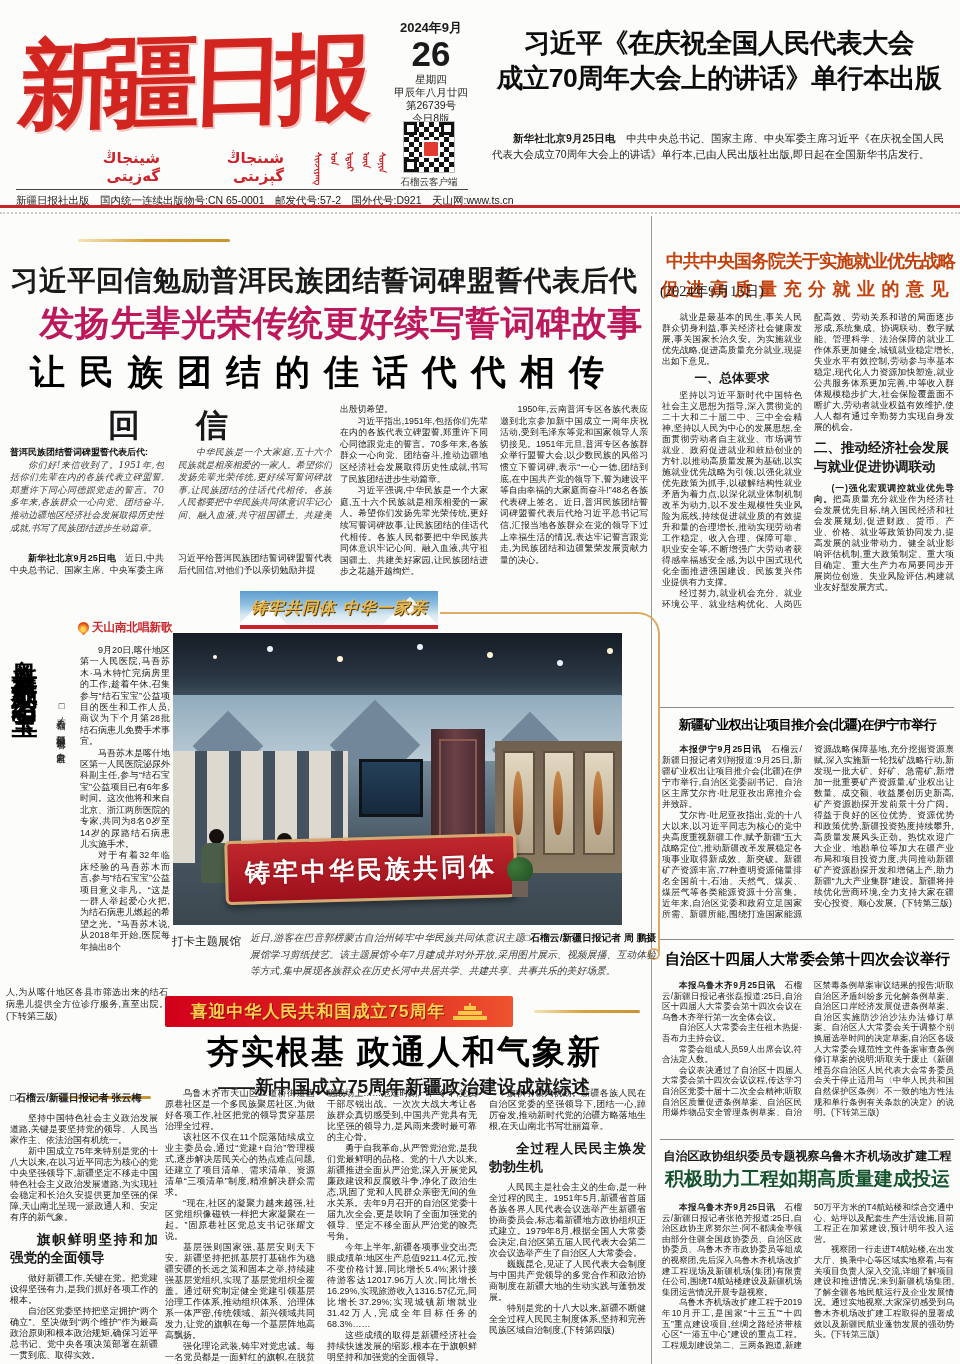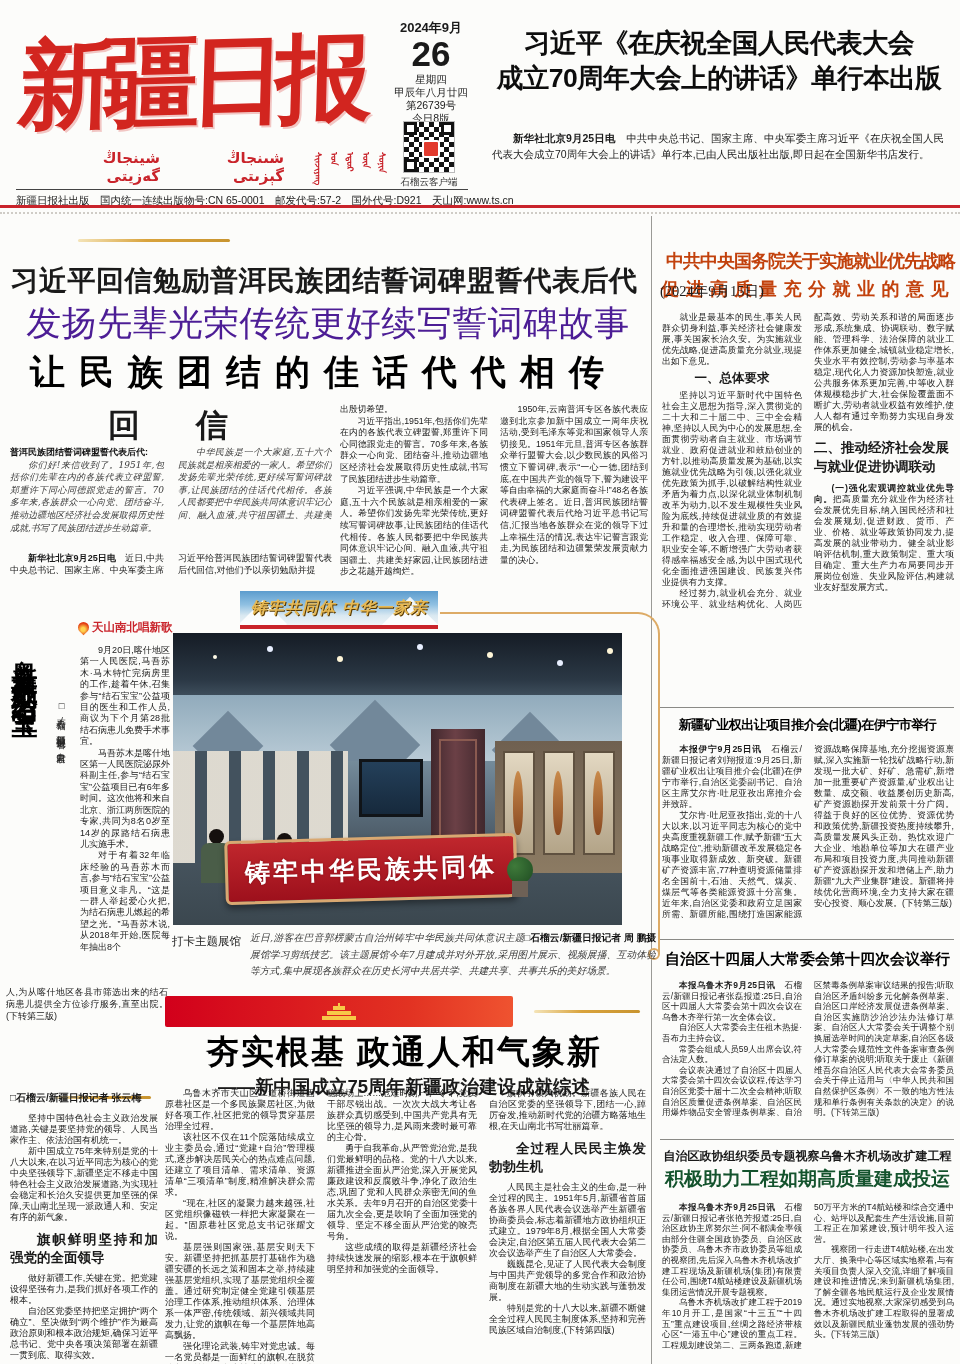--- a/index.html
+++ b/index.html
@@ -40,21 +40,21 @@
 
   
   .gold-line{height:3px;background:linear-gradient(90deg,#f4e4b8,#d9a33c 45%,#c8942f);border-radius:2px;}
   .gl-1{left:78px;top:239px;width:152px;}
   .kicker-banner{left:238px;top:226px;width:402px;height:28px;background:linear-gradient(90deg,#ef5a33,#c50d16 45%,#d01f1d 75%,#ee4a2d);
         color:#ffd34f;display:flex;align-items:center;justify-content:center;font-size:18px;font-weight:900;
         font-style:italic;letter-spacing:3px;text-shadow:1px 1px 1px rgba(90,0,0,.6);border-radius:2px;}
 
   
   .lead-kicker{left:0;top:262px;width:648px;text-align:center;font-family:"Liberation Serif",serif;font-weight:900;font-size:28px;letter-spacing:0.5px;white-space:nowrap;}
-  .lead-h2{left:4px;top:300px;width:648px;text-align:center;font-weight:400;font-size:35px;letter-spacing:0.5px;white-space:nowrap;color:#4c1d95;}
+  .lead-h2{left:17px;top:300px;width:648px;text-align:center;font-weight:700;font-size:35px;letter-spacing:0.5px;white-space:nowrap;color:#be185d;}
   .lead-h3{left:0;top:349px;width:648px;text-align:center;font-weight:900;font-size:35px;letter-spacing:14px;white-space:nowrap;color:#000;}
 
   
   .reply-title{left:0;top:404px;width:336px;text-align:center;font-family:"Liberation Serif",serif;font-weight:900;font-size:32px;letter-spacing:24px;text-indent:24px;}
   .letter{left:10px;top:446px;width:322px;height:100px;column-count:2;column-gap:14px;font-size:9px;line-height:12.6px;overflow:hidden;}
   .letter .salut{font-weight:bold;font-style:normal;font-family:"Liberation Sans",sans-serif;color:#111;}
   .dispatch-start{left:10px;top:552px;width:322px;height:32px;column-count:2;column-gap:14px;font-size:9px;line-height:12.2px;overflow:hidden;}
   .dispatch-cont{left:340px;top:404px;width:308px;height:181px;column-count:2;column-gap:12px;font-size:8.8px;line-height:11.6px;overflow:hidden;}
 
   .v-divider{left:651px;top:216px;width:1px;height:1148px;background:#9a9a96;}
@@ -259,20 +259,21 @@
   <div class="abs ls-byline">□石榴云/新疆日报记者 白素君</div>
   <div class="abs ls-body just">
     <p class="ind">9月20日,喀什地区第一人民医院,马吾苏木·马木特忙完病房里的工作,趁着午休,召集参与“结石宝宝”公益项目的医生和工作人员,商议为下个月第28批结石病患儿免费手术事宜。</p>
     <p class="ind">马吾苏木是喀什地区第一人民医院泌尿外科副主任,参与“结石宝宝”公益项目已有6年多时间。这次他将和来自北京、浙江两所医院的专家,共同为8名0岁至14岁的尿路结石病患儿实施手术。</p>
     <p class="ind">对于有着32年临床经验的马吾苏木而言,参与“结石宝宝”公益项目意义非凡。“这是一群人举起爱心火把,为结石病患儿燃起的希望之光。”马吾苏木说,从2018年开始,医院每年抽出8个</p>
   </div>
   <div class="abs ls-bottom just">人,为从喀什地区各县市筛选出来的结石病患儿提供全方位诊疗服务,直至出院。(下转第三版)</div>
   <div class="abs gold-line gl-2"></div>
 
   <div class="abs celebrate">
+    <span>喜迎中华人民共和国成立75周年</span>
     <svg width="34" height="18">
       <rect x="0" y="13" width="34" height="4" fill="#f7c948"></rect>
       <rect x="5" y="8" width="24" height="4" fill="#f7c948"></rect>
       <rect x="11" y="3" width="12" height="4" fill="#f7c948"></rect>
       <rect x="16" y="0" width="2" height="3" fill="#f7c948"></rect>
     </svg>
   </div>
   <div class="abs gold-line gl-3"></div>
 
   <div class="abs bs-title">夯实根基  政通人和气象新</div>
@@ -288,20 +289,21 @@
   <div class="abs bs-col bs-c2 just">
     <p class="ind">乌鲁木齐市天山区二道桥街道固原巷社区是一个多民族聚居社区,为做好各项工作,社区把党的领导贯穿基层治理全过程。</p>
     <p class="ind">该社区不仅在11个院落陆续成立业主委员会,通过“党建+自治”管理模式,逐步解决居民关心的热点难点问题,还建立了项目清单、需求清单、资源清单“三项清单”制度,精准解决群众需求。</p>
     <p class="ind">“现在,社区的凝聚力越来越强,社区党组织像磁铁一样把大家凝聚在一起。”固原巷社区党总支书记张耀文说。</p>
     <p class="ind">基层强则国家强,基层安则天下安。新疆坚持把抓基层打基础作为稳疆安疆的长远之策和固本之举,持续建强基层党组织,实现了基层党组织全覆盖。通过研究制定健全党建引领基层治理工作体系,推动组织体系、治理体系一体严密,传统领域、新兴领域共同发力,让党的旗帜在每一个基层阵地高高飘扬。</p>
     <p class="ind">强化理论武装,铸牢对党忠诚。每一名党员都是一面鲜红的旗帜,在脱贫攻坚最前沿、在疫情防控第一线、在反恐维</p>
   </div>
   <div class="abs bs-col bs-c3 just">
     <p>稳战场上……危难时刻,一声令下,党员干部尽锐出战。一次次大战大考让各族群众真切感受到,中国共产党具有无比坚强的领导力,是风雨来袭时最可靠的主心骨。</p>
     <p class="ind">勇于自我革命,从严管党治党,是我们党最鲜明的品格。党的十八大以来,新疆推进全面从严治党,深入开展党风廉政建设和反腐败斗争,净化了政治生态,巩固了党和人民群众亲密无间的鱼水关系。去年9月召开的自治区党委十届九次全会,更是吹响了全面加强党的领导、坚定不移全面从严治党的嘹亮号角。</p>
+    <p class="ind">今年上半年,新疆各项事业交出亮眼成绩单:地区生产总值9211.4亿元,按不变价格计算,同比增长5.4%;累计接待游客达12017.96万人次,同比增长16.29%,实现旅游收入1316.57亿元,同比增长37.29%;实现城镇新增就业31.42万人,完成全年目标任务的68.3%……</p>
     <p class="ind">这些成绩的取得是新疆经济社会持续快速发展的缩影,根本在于旗帜鲜明坚持和加强党的全面领导。</p>
   </div>
   <div class="abs bs-col bs-c4 just">
     <p class="ind">旗帜引领风帆劲。新疆各族人民在自治区党委的坚强领导下,团结一心,踔厉奋发,推动新时代党的治疆方略落地生根,在天山南北书写壮丽篇章。</p>
     <p class="bs-sub">全过程人民民主焕发勃勃生机</p>
     <p class="ind">人民民主是社会主义的生命,是一种全过程的民主。1951年5月,新疆省首届各族各界人民代表会议选举产生新疆省协商委员会,标志着新疆地方政协组织正式建立。1979年8月,根据全国人大常委会决定,自治区第五届人民代表大会第二次会议选举产生了自治区人大常委会。</p>
     <p class="ind">巍巍昆仑,见证了人民代表大会制度与中国共产党领导的多党合作和政治协商制度在新疆大地的生动实践与蓬勃发展。</p>
     <p class="ind">特别是党的十八大以来,新疆不断健全全过程人民民主制度体系,坚持和完善民族区域自治制度,(下转第四版)</p>
   </div>
 

